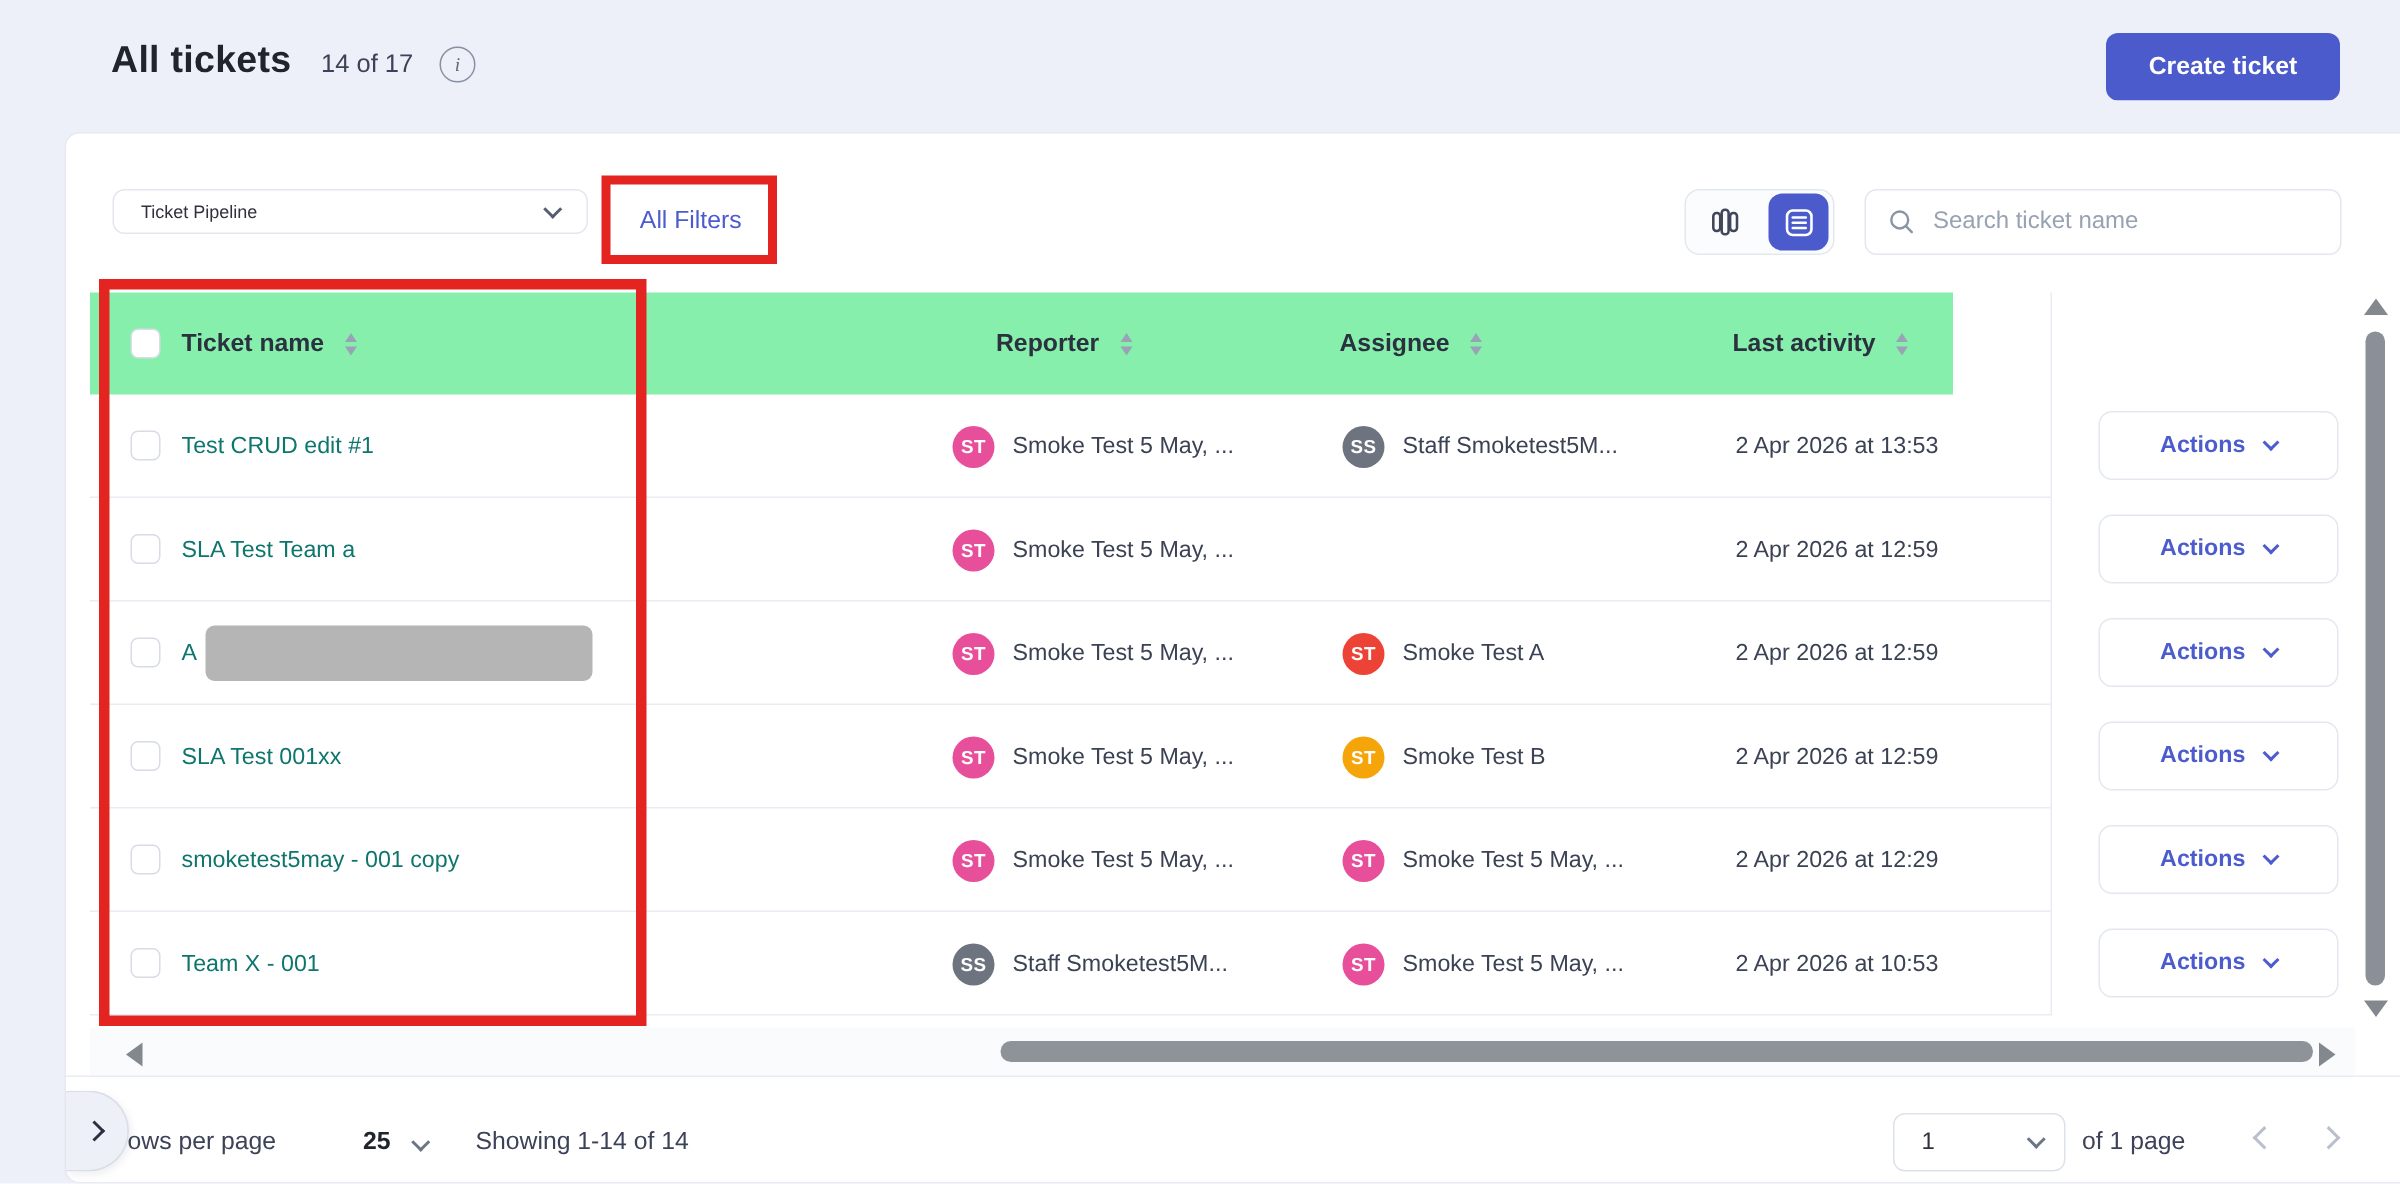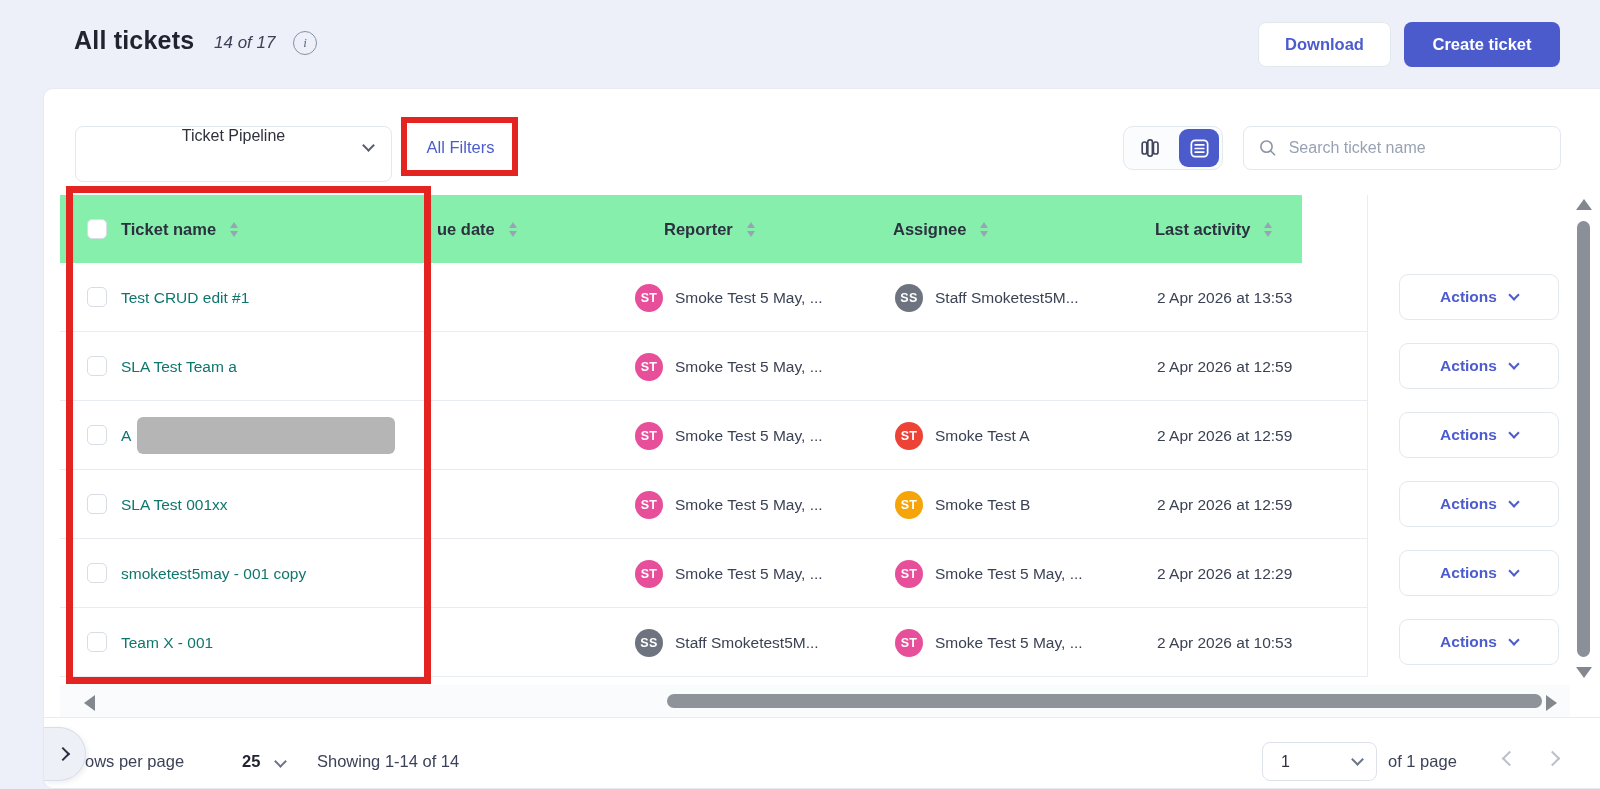--- a/index.html
+++ b/index.html
@@ -2,31 +2,31 @@
 <html><head>
 <meta charset="utf-8">
 <style>
   * { margin:0; padding:0; box-sizing:border-box; }
   html,body { width:1600px; height:789px; }
   body { font-family:"Liberation Sans", sans-serif; background:#edf0f8; overflow:hidden; }
   .canvas { position:relative; width:1600px; height:789px;margin-left:26px; }
 
   
   .pg-title { position:absolute; left:48px; top:26px; font-size:25px; font-weight:700; color:#20242f; letter-spacing:.2px; }
-  .pg-count { position:absolute; left:188px; top:33px; font-size:17px; color:#3c4257;font-style:italic; }
+  .pg-count { position:absolute; left:188px; top:33px; font-size:17px; color:#3c4257; }
   .info-ic { position:absolute; left:267px; top:31px; width:24px; height:24px; border:1.6px solid #8691a3; border-radius:50%; color:#5f6a7d; display:flex; align-items:center; justify-content:center; font-size:13px; font-style:italic; font-family:"Liberation Serif", serif; }
   .btn { position:absolute; top:22px; height:45px; border-radius:8px; font-size:16.5px; font-weight:700; display:flex; align-items:center; justify-content:center; cursor:pointer; border:1px solid transparent; font-family:"Liberation Sans", sans-serif; }
   .btn-download { left:1232px; width:133px; background:#ffffff; border-color:#e3e8ee; color:#4c5cce; }
   .btn-create { left:1378px; width:156px; background:#4b5bcb; color:#ffffff; }
 
   
   .card { position:absolute; left:17px; top:88px; width:1580px; height:701px; background:#ffffff; border:1px solid #e7eaf1; border-radius:10px; }
 
   
-  .sel-pipeline { position:absolute; left:31px; top:37px; width:317px; height:56px; background:#fff; border:1px solid #e3e8ee; border-radius:8px; display:flex; align-items:center; padding:0 18px; font-size:16px; color:#30313d; cursor:pointer;flex-direction:column; }
+  .sel-pipeline { position:absolute; left:31px; top:37px; width:317px; height:30px; background:#fff; border:1px solid #e3e8ee; border-radius:8px; display:flex; align-items:center; padding:0 18px; font-size:12px; color:#30313d; cursor:pointer; }
   .sel-pipeline .chev { margin-left:auto; }
   .chev { width:9px; height:9px; border-right:2px solid #545e70; border-bottom:2px solid #545e70; transform:rotate(45deg); display:inline-block; margin-top:-4px; }
   .link-allfilters { position:absolute; left:358px; top:29px; width:117px; height:59px; display:flex; align-items:center; justify-content:center; color:#4c5cce; font-size:16.5px; cursor:pointer; }
 
   .toggle-group { position:absolute; left:1079px; top:37px; width:100px; height:44px; border:1px solid #e3e8ee; border-radius:10px; background:#fbfcfe; display:flex; align-items:center; }
   .tg-kanban { width:52px; height:42px; display:flex; align-items:center; justify-content:center; cursor:pointer; }
   .tg-list { width:40px; height:38px; margin-right:3px; background:#4b5bcb; border-radius:9px; display:flex; align-items:center; justify-content:center; cursor:pointer; }
 
   .search-box { position:absolute; left:1199px; top:37px; width:318px; height:44px; background:#fff; border:1px solid #e3e8ee; border-radius:8px; display:flex; align-items:center; padding:16px 14px; gap:11px; }
   .search-box input { border:none; outline:none; font-size:16px; color:#30313d; width:100%; font-family:"Liberation Sans", sans-serif; background:transparent; }
@@ -86,21 +86,20 @@
   .anno-2 { left:40px; top:186px; width:365px; height:498px; border-width:7px; }
 </style>
 </head>
 <body>
 
 <div class="canvas">
 
   <div class="pg-title">All tickets</div>
   <div class="pg-count">14 of 17</div>
   <div class="info-ic">i</div>
-  <div class="btn btn-download">Download</div>
   <div class="btn btn-create">Create ticket</div>
 
   <div class="card">
 
     <div class="sel-pipeline">
       <span>Ticket Pipeline</span>
       <span class="chev"></span>
     </div>
     <div class="link-allfilters">All Filters</div>
 
@@ -133,27 +132,20 @@
 
     <div class="thead">
       <span class="cb"></span>
       <span class="hcell" style="left:61px">
         <span>Ticket name</span>
         <span class="sort">
             <i class="tri-up"></i>
             <i class="tri-down"></i>
           </span>
       </span>
-      <span class="hcell" style="left:377px">
-        <span>ue date</span>
-        <span class="sort">
-            <i class="tri-up"></i>
-            <i class="tri-down"></i>
-          </span>
-      </span>
       <span class="hcell" style="left:833px">
         <span>Assignee</span>
         <span class="sort">
             <i class="tri-up"></i>
             <i class="tri-down"></i>
           </span>
       </span>
       <span class="hcell" style="left:604px">
         <span>Reporter</span>
         <span class="sort">

